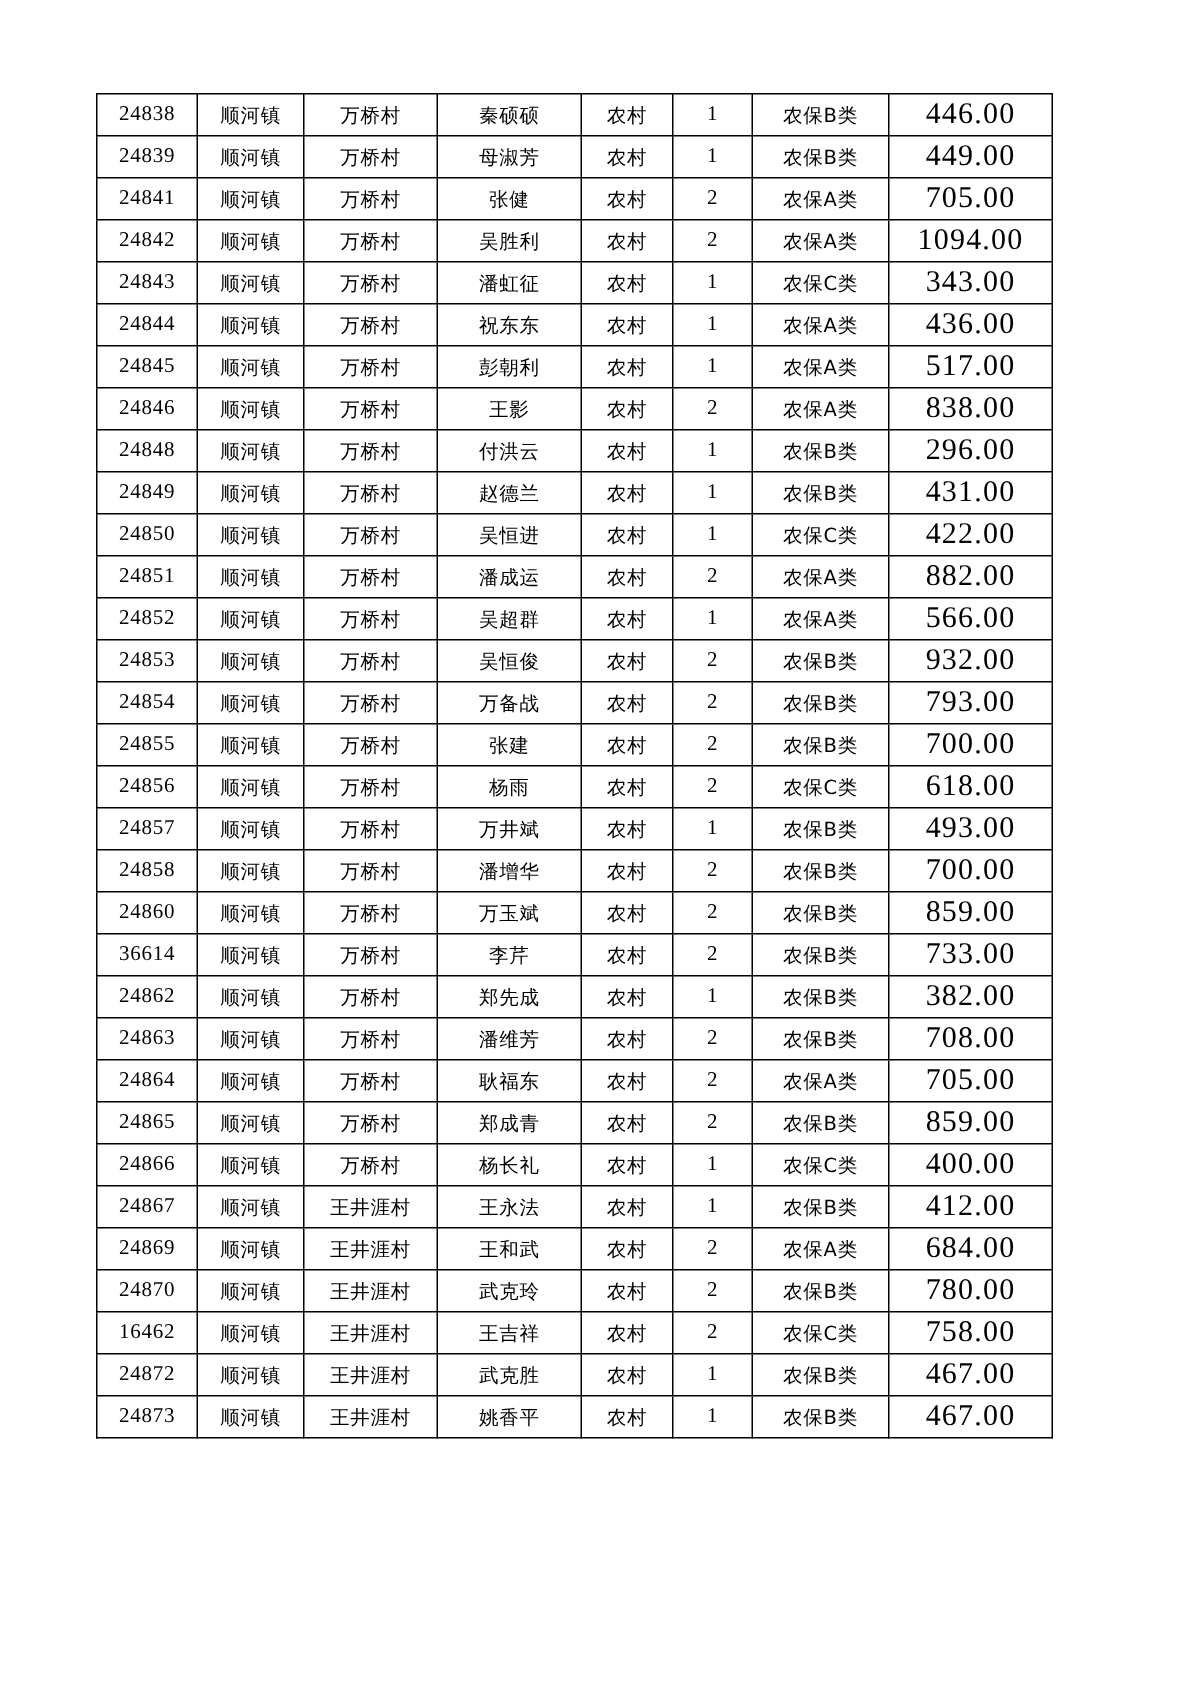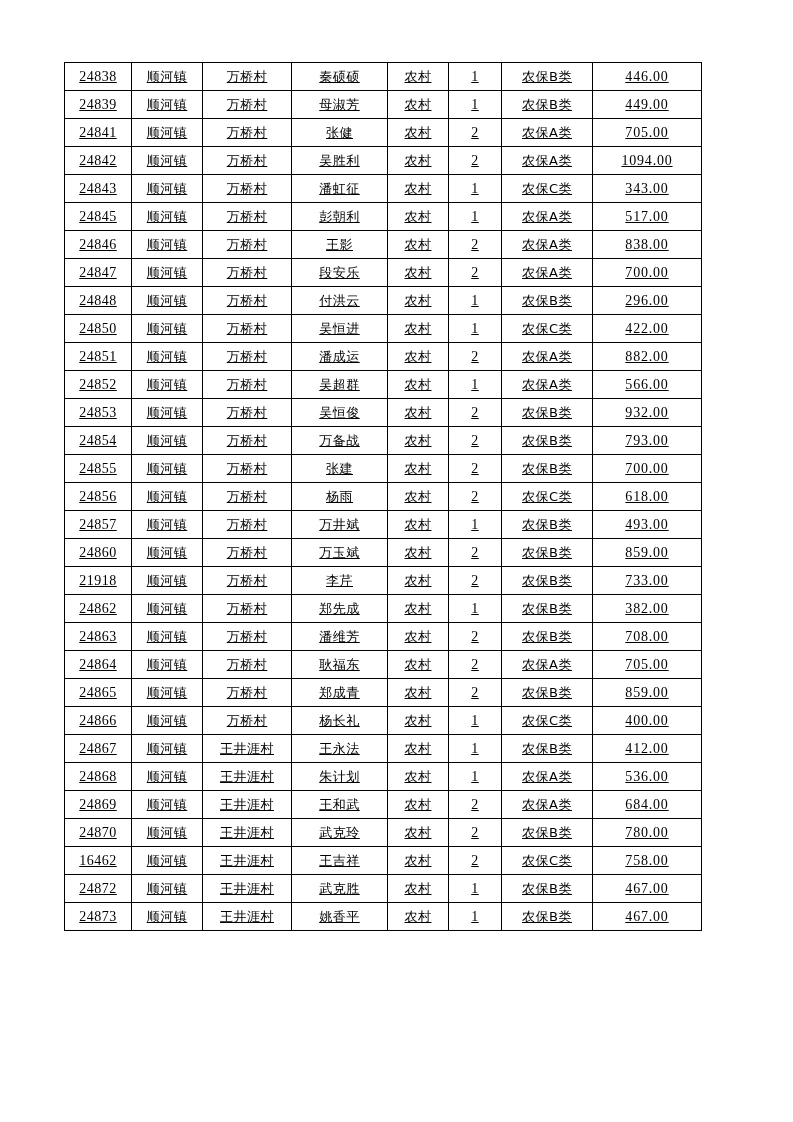--- a/index.html
+++ b/index.html
@@ -17,21 +17,20 @@
     position: relative;
     width: 793px;
     height: 1122px;
     box-sizing: border-box;
     padding: 62px 100px 0 64px;
   }
   table.data-table {
     border-collapse: collapse;
     width: 629px;
     table-layout: fixed;
-    text-decoration: underline;
   }
   table.data-table td {
     border: 1px solid #000000;
     height: 27px;
     padding: 0;
     text-align: center;
     vertical-align: middle;
     font-size: 13.5px;
     font-family: "Liberation Serif", serif;
     white-space: nowrap;
@@ -51,21 +50,21 @@
     font-size: 13px;
     letter-spacing: 0.5px;
   }
   .num {
     font-family: "Liberation Serif", serif;
     font-size: 14px;
     letter-spacing: 0.5px;
   }
   .amt {
     font-family: "Liberation Serif", serif;
-    font-size: 14px;
+    font-size: 20px;
     letter-spacing: 0.8px;
   }
 </style>
 </head>
 <body>
 
 <div class="page">
   <table class="data-table">
     <tbody>
         <tr>
@@ -112,151 +111,171 @@
           <td class="c-id"><span class="num">24843</span></td>
           <td class="c-town"><span class="cn">顺河镇</span></td>
           <td class="c-village"><span class="cn">万桥村</span></td>
           <td class="c-name"><span class="cn">潘虹征</span></td>
           <td class="c-type"><span class="cn">农村</span></td>
           <td class="c-count"><span class="num">1</span></td>
           <td class="c-cat"><span class="cn">农保C类</span></td>
           <td class="c-amount"><span class="amt">343.00</span></td>
         </tr>
         <tr>
+          <td class="c-id"><span class="num">24844</span></td>
+          <td class="c-town"><span class="cn">顺河镇</span></td>
+          <td class="c-village"><span class="cn">万桥村</span></td>
+          <td class="c-name"><span class="cn">祝东东</span></td>
+          <td class="c-type"><span class="cn">农村</span></td>
+          <td class="c-count"><span class="num">1</span></td>
+          <td class="c-cat"><span class="cn">农保A类</span></td>
+          <td class="c-amount"><span class="amt">436.00</span></td>
+        </tr>
+        <tr>
           <td class="c-id"><span class="num">24845</span></td>
           <td class="c-town"><span class="cn">顺河镇</span></td>
           <td class="c-village"><span class="cn">万桥村</span></td>
           <td class="c-name"><span class="cn">彭朝利</span></td>
           <td class="c-type"><span class="cn">农村</span></td>
           <td class="c-count"><span class="num">1</span></td>
           <td class="c-cat"><span class="cn">农保A类</span></td>
           <td class="c-amount"><span class="amt">517.00</span></td>
         </tr>
         <tr>
           <td class="c-id"><span class="num">24846</span></td>
           <td class="c-town"><span class="cn">顺河镇</span></td>
           <td class="c-village"><span class="cn">万桥村</span></td>
           <td class="c-name"><span class="cn">王影</span></td>
           <td class="c-type"><span class="cn">农村</span></td>
           <td class="c-count"><span class="num">2</span></td>
           <td class="c-cat"><span class="cn">农保A类</span></td>
           <td class="c-amount"><span class="amt">838.00</span></td>
         </tr>
         <tr>
-          <td class="c-id"><span class="num">24847</span></td>
-          <td class="c-town"><span class="cn">顺河镇</span></td>
-          <td class="c-village"><span class="cn">万桥村</span></td>
-          <td class="c-name"><span class="cn">段安乐</span></td>
-          <td class="c-type"><span class="cn">农村</span></td>
-          <td class="c-count"><span class="num">2</span></td>
-          <td class="c-cat"><span class="cn">农保A类</span></td>
+          <td class="c-id"><span class="num">24848</span></td>
+          <td class="c-town"><span class="cn">顺河镇</span></td>
+          <td class="c-village"><span class="cn">万桥村</span></td>
+          <td class="c-name"><span class="cn">付洪云</span></td>
+          <td class="c-type"><span class="cn">农村</span></td>
+          <td class="c-count"><span class="num">1</span></td>
+          <td class="c-cat"><span class="cn">农保B类</span></td>
+          <td class="c-amount"><span class="amt">296.00</span></td>
+        </tr>
+        <tr>
+          <td class="c-id"><span class="num">24849</span></td>
+          <td class="c-town"><span class="cn">顺河镇</span></td>
+          <td class="c-village"><span class="cn">万桥村</span></td>
+          <td class="c-name"><span class="cn">赵德兰</span></td>
+          <td class="c-type"><span class="cn">农村</span></td>
+          <td class="c-count"><span class="num">1</span></td>
+          <td class="c-cat"><span class="cn">农保B类</span></td>
+          <td class="c-amount"><span class="amt">431.00</span></td>
+        </tr>
+        <tr>
+          <td class="c-id"><span class="num">24850</span></td>
+          <td class="c-town"><span class="cn">顺河镇</span></td>
+          <td class="c-village"><span class="cn">万桥村</span></td>
+          <td class="c-name"><span class="cn">吴恒进</span></td>
+          <td class="c-type"><span class="cn">农村</span></td>
+          <td class="c-count"><span class="num">1</span></td>
+          <td class="c-cat"><span class="cn">农保C类</span></td>
+          <td class="c-amount"><span class="amt">422.00</span></td>
+        </tr>
+        <tr>
+          <td class="c-id"><span class="num">24851</span></td>
+          <td class="c-town"><span class="cn">顺河镇</span></td>
+          <td class="c-village"><span class="cn">万桥村</span></td>
+          <td class="c-name"><span class="cn">潘成运</span></td>
+          <td class="c-type"><span class="cn">农村</span></td>
+          <td class="c-count"><span class="num">2</span></td>
+          <td class="c-cat"><span class="cn">农保A类</span></td>
+          <td class="c-amount"><span class="amt">882.00</span></td>
+        </tr>
+        <tr>
+          <td class="c-id"><span class="num">24852</span></td>
+          <td class="c-town"><span class="cn">顺河镇</span></td>
+          <td class="c-village"><span class="cn">万桥村</span></td>
+          <td class="c-name"><span class="cn">吴超群</span></td>
+          <td class="c-type"><span class="cn">农村</span></td>
+          <td class="c-count"><span class="num">1</span></td>
+          <td class="c-cat"><span class="cn">农保A类</span></td>
+          <td class="c-amount"><span class="amt">566.00</span></td>
+        </tr>
+        <tr>
+          <td class="c-id"><span class="num">24853</span></td>
+          <td class="c-town"><span class="cn">顺河镇</span></td>
+          <td class="c-village"><span class="cn">万桥村</span></td>
+          <td class="c-name"><span class="cn">吴恒俊</span></td>
+          <td class="c-type"><span class="cn">农村</span></td>
+          <td class="c-count"><span class="num">2</span></td>
+          <td class="c-cat"><span class="cn">农保B类</span></td>
+          <td class="c-amount"><span class="amt">932.00</span></td>
+        </tr>
+        <tr>
+          <td class="c-id"><span class="num">24854</span></td>
+          <td class="c-town"><span class="cn">顺河镇</span></td>
+          <td class="c-village"><span class="cn">万桥村</span></td>
+          <td class="c-name"><span class="cn">万备战</span></td>
+          <td class="c-type"><span class="cn">农村</span></td>
+          <td class="c-count"><span class="num">2</span></td>
+          <td class="c-cat"><span class="cn">农保B类</span></td>
+          <td class="c-amount"><span class="amt">793.00</span></td>
+        </tr>
+        <tr>
+          <td class="c-id"><span class="num">24855</span></td>
+          <td class="c-town"><span class="cn">顺河镇</span></td>
+          <td class="c-village"><span class="cn">万桥村</span></td>
+          <td class="c-name"><span class="cn">张建</span></td>
+          <td class="c-type"><span class="cn">农村</span></td>
+          <td class="c-count"><span class="num">2</span></td>
+          <td class="c-cat"><span class="cn">农保B类</span></td>
           <td class="c-amount"><span class="amt">700.00</span></td>
         </tr>
         <tr>
-          <td class="c-id"><span class="num">24848</span></td>
-          <td class="c-town"><span class="cn">顺河镇</span></td>
-          <td class="c-village"><span class="cn">万桥村</span></td>
-          <td class="c-name"><span class="cn">付洪云</span></td>
-          <td class="c-type"><span class="cn">农村</span></td>
-          <td class="c-count"><span class="num">1</span></td>
-          <td class="c-cat"><span class="cn">农保B类</span></td>
-          <td class="c-amount"><span class="amt">296.00</span></td>
-        </tr>
-        <tr>
-          <td class="c-id"><span class="num">24850</span></td>
-          <td class="c-town"><span class="cn">顺河镇</span></td>
-          <td class="c-village"><span class="cn">万桥村</span></td>
-          <td class="c-name"><span class="cn">吴恒进</span></td>
-          <td class="c-type"><span class="cn">农村</span></td>
-          <td class="c-count"><span class="num">1</span></td>
-          <td class="c-cat"><span class="cn">农保C类</span></td>
-          <td class="c-amount"><span class="amt">422.00</span></td>
-        </tr>
-        <tr>
-          <td class="c-id"><span class="num">24851</span></td>
-          <td class="c-town"><span class="cn">顺河镇</span></td>
-          <td class="c-village"><span class="cn">万桥村</span></td>
-          <td class="c-name"><span class="cn">潘成运</span></td>
-          <td class="c-type"><span class="cn">农村</span></td>
-          <td class="c-count"><span class="num">2</span></td>
-          <td class="c-cat"><span class="cn">农保A类</span></td>
-          <td class="c-amount"><span class="amt">882.00</span></td>
-        </tr>
-        <tr>
-          <td class="c-id"><span class="num">24852</span></td>
-          <td class="c-town"><span class="cn">顺河镇</span></td>
-          <td class="c-village"><span class="cn">万桥村</span></td>
-          <td class="c-name"><span class="cn">吴超群</span></td>
-          <td class="c-type"><span class="cn">农村</span></td>
-          <td class="c-count"><span class="num">1</span></td>
-          <td class="c-cat"><span class="cn">农保A类</span></td>
-          <td class="c-amount"><span class="amt">566.00</span></td>
-        </tr>
-        <tr>
-          <td class="c-id"><span class="num">24853</span></td>
-          <td class="c-town"><span class="cn">顺河镇</span></td>
-          <td class="c-village"><span class="cn">万桥村</span></td>
-          <td class="c-name"><span class="cn">吴恒俊</span></td>
-          <td class="c-type"><span class="cn">农村</span></td>
-          <td class="c-count"><span class="num">2</span></td>
-          <td class="c-cat"><span class="cn">农保B类</span></td>
-          <td class="c-amount"><span class="amt">932.00</span></td>
-        </tr>
-        <tr>
-          <td class="c-id"><span class="num">24854</span></td>
-          <td class="c-town"><span class="cn">顺河镇</span></td>
-          <td class="c-village"><span class="cn">万桥村</span></td>
-          <td class="c-name"><span class="cn">万备战</span></td>
-          <td class="c-type"><span class="cn">农村</span></td>
-          <td class="c-count"><span class="num">2</span></td>
-          <td class="c-cat"><span class="cn">农保B类</span></td>
-          <td class="c-amount"><span class="amt">793.00</span></td>
-        </tr>
-        <tr>
-          <td class="c-id"><span class="num">24855</span></td>
-          <td class="c-town"><span class="cn">顺河镇</span></td>
-          <td class="c-village"><span class="cn">万桥村</span></td>
-          <td class="c-name"><span class="cn">张建</span></td>
+          <td class="c-id"><span class="num">24856</span></td>
+          <td class="c-town"><span class="cn">顺河镇</span></td>
+          <td class="c-village"><span class="cn">万桥村</span></td>
+          <td class="c-name"><span class="cn">杨雨</span></td>
+          <td class="c-type"><span class="cn">农村</span></td>
+          <td class="c-count"><span class="num">2</span></td>
+          <td class="c-cat"><span class="cn">农保C类</span></td>
+          <td class="c-amount"><span class="amt">618.00</span></td>
+        </tr>
+        <tr>
+          <td class="c-id"><span class="num">24857</span></td>
+          <td class="c-town"><span class="cn">顺河镇</span></td>
+          <td class="c-village"><span class="cn">万桥村</span></td>
+          <td class="c-name"><span class="cn">万井斌</span></td>
+          <td class="c-type"><span class="cn">农村</span></td>
+          <td class="c-count"><span class="num">1</span></td>
+          <td class="c-cat"><span class="cn">农保B类</span></td>
+          <td class="c-amount"><span class="amt">493.00</span></td>
+        </tr>
+        <tr>
+          <td class="c-id"><span class="num">24858</span></td>
+          <td class="c-town"><span class="cn">顺河镇</span></td>
+          <td class="c-village"><span class="cn">万桥村</span></td>
+          <td class="c-name"><span class="cn">潘增华</span></td>
           <td class="c-type"><span class="cn">农村</span></td>
           <td class="c-count"><span class="num">2</span></td>
           <td class="c-cat"><span class="cn">农保B类</span></td>
           <td class="c-amount"><span class="amt">700.00</span></td>
         </tr>
         <tr>
-          <td class="c-id"><span class="num">24856</span></td>
-          <td class="c-town"><span class="cn">顺河镇</span></td>
-          <td class="c-village"><span class="cn">万桥村</span></td>
-          <td class="c-name"><span class="cn">杨雨</span></td>
-          <td class="c-type"><span class="cn">农村</span></td>
-          <td class="c-count"><span class="num">2</span></td>
-          <td class="c-cat"><span class="cn">农保C类</span></td>
-          <td class="c-amount"><span class="amt">618.00</span></td>
-        </tr>
-        <tr>
-          <td class="c-id"><span class="num">24857</span></td>
-          <td class="c-town"><span class="cn">顺河镇</span></td>
-          <td class="c-village"><span class="cn">万桥村</span></td>
-          <td class="c-name"><span class="cn">万井斌</span></td>
-          <td class="c-type"><span class="cn">农村</span></td>
-          <td class="c-count"><span class="num">1</span></td>
-          <td class="c-cat"><span class="cn">农保B类</span></td>
-          <td class="c-amount"><span class="amt">493.00</span></td>
-        </tr>
-        <tr>
           <td class="c-id"><span class="num">24860</span></td>
           <td class="c-town"><span class="cn">顺河镇</span></td>
           <td class="c-village"><span class="cn">万桥村</span></td>
           <td class="c-name"><span class="cn">万玉斌</span></td>
           <td class="c-type"><span class="cn">农村</span></td>
           <td class="c-count"><span class="num">2</span></td>
           <td class="c-cat"><span class="cn">农保B类</span></td>
           <td class="c-amount"><span class="amt">859.00</span></td>
         </tr>
         <tr>
-          <td class="c-id"><span class="num">21918</span></td>
+          <td class="c-id"><span class="num">36614</span></td>
           <td class="c-town"><span class="cn">顺河镇</span></td>
           <td class="c-village"><span class="cn">万桥村</span></td>
           <td class="c-name"><span class="cn">李芹</span></td>
           <td class="c-type"><span class="cn">农村</span></td>
           <td class="c-count"><span class="num">2</span></td>
           <td class="c-cat"><span class="cn">农保B类</span></td>
           <td class="c-amount"><span class="amt">733.00</span></td>
         </tr>
         <tr>
           <td class="c-id"><span class="num">24862</span></td>
@@ -310,30 +329,20 @@
         </tr>
         <tr>
           <td class="c-id"><span class="num">24867</span></td>
           <td class="c-town"><span class="cn">顺河镇</span></td>
           <td class="c-village"><span class="cn">王井涯村</span></td>
           <td class="c-name"><span class="cn">王永法</span></td>
           <td class="c-type"><span class="cn">农村</span></td>
           <td class="c-count"><span class="num">1</span></td>
           <td class="c-cat"><span class="cn">农保B类</span></td>
           <td class="c-amount"><span class="amt">412.00</span></td>
-        </tr>
-        <tr>
-          <td class="c-id"><span class="num">24868</span></td>
-          <td class="c-town"><span class="cn">顺河镇</span></td>
-          <td class="c-village"><span class="cn">王井涯村</span></td>
-          <td class="c-name"><span class="cn">朱计划</span></td>
-          <td class="c-type"><span class="cn">农村</span></td>
-          <td class="c-count"><span class="num">1</span></td>
-          <td class="c-cat"><span class="cn">农保A类</span></td>
-          <td class="c-amount"><span class="amt">536.00</span></td>
         </tr>
         <tr>
           <td class="c-id"><span class="num">24869</span></td>
           <td class="c-town"><span class="cn">顺河镇</span></td>
           <td class="c-village"><span class="cn">王井涯村</span></td>
           <td class="c-name"><span class="cn">王和武</span></td>
           <td class="c-type"><span class="cn">农村</span></td>
           <td class="c-count"><span class="num">2</span></td>
           <td class="c-cat"><span class="cn">农保A类</span></td>
           <td class="c-amount"><span class="amt">684.00</span></td>

